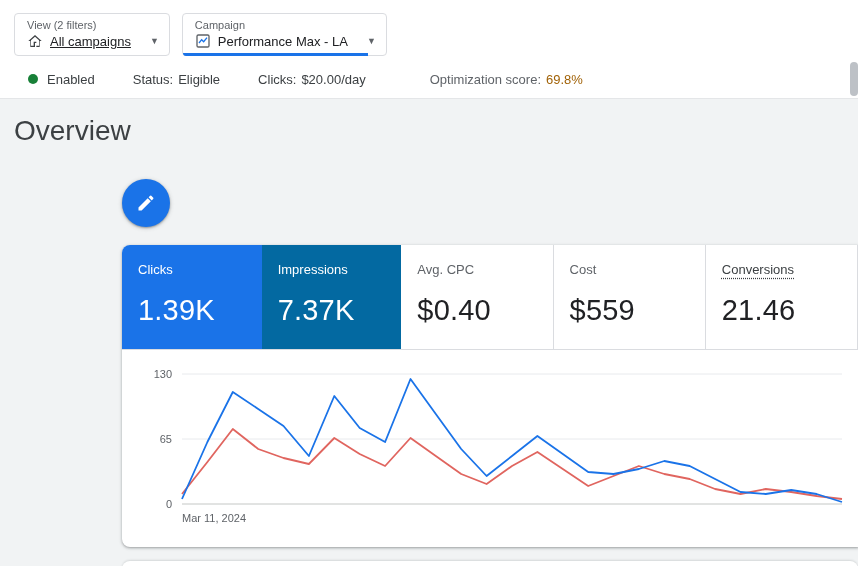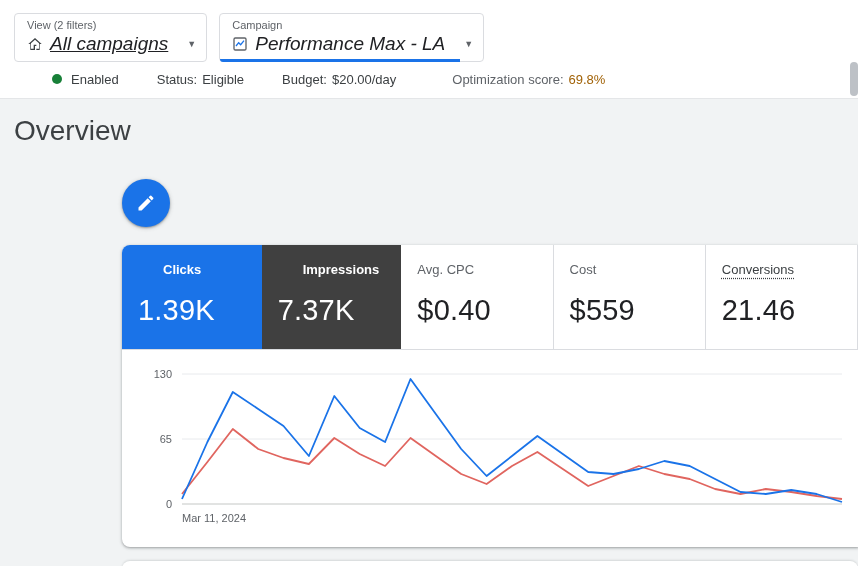--- a/index.html
+++ b/index.html
@@ -25,45 +25,45 @@
     border:1px solid #dadce0;
     border-radius:4px;
     background:#fff;
     padding:5px 10px 6px 12px;
     cursor:pointer;
     min-width:152px;
   }
   .filter-box.campaign { min-width:200px; }
   .filter-label { font-size:11px; color:#5f6368; }
   .filter-value-row { display:flex; align-items:center; gap:7px; margin-top:2px; }
-  .filter-value { font-size:19px; color:#202124; white-space:nowrap;font-style:italic; }
+  .filter-value { font-size:13px; color:#202124; white-space:nowrap; }
   .underlined { text-decoration:underline; }
   .caret { color:#5f6368; font-size:9px; margin-left:auto; padding-left:12px; }
   .campaign-underline {
     position:absolute; left:0; bottom:-1px; height:3px; width:91%;
     background:#1a73e8; border-radius:0 0 0 3px;
   }
   .mini-icon { width:16px; height:16px; flex:0 0 auto; }
 
   
   .statusbar {
     background:#fff;
     height:39px;
     border-bottom:1px solid #e4e6e8;
     display:flex;
     align-items:center;
-    padding-left:52px;
+    padding-left:28px;
     gap:38px;
     font-size:13px;
     color:#3c4043;
     white-space:nowrap;
   }
   .status-item { display:flex; align-items:center; gap:5px; }
   .dot { width:10px; height:10px; border-radius:50%; background:#188038; margin-right:4px; }
-  .opt-item { margin-left:18px; }
+  .opt-item { margin-left:26px; }
   .opt-label { color:#5f6368; }
   .opt-value { color:#a16207; cursor:pointer; }
 
   
   .page-title { font-size:28px; font-weight:400; color:#3c4043; margin:16px 0 0 14px; }
 
   .fab {
     width:48px; height:48px; border-radius:50%;
     background:#1a73e8; border:none; cursor:pointer;
     margin:32px 0 0 122px;
@@ -79,21 +79,21 @@
     border-radius:8px 0 0 8px;
     box-shadow:0 1px 2px rgba(60,64,67,.3), 0 1px 3px 1px rgba(60,64,67,.15);
     overflow:hidden;
   }
   .metrics-row { display:flex; height:105px; border-bottom:1px solid #dadce0; }
   .metric-card { width:144px; padding:15px 16px; cursor:pointer; background:#fff; }
   .metric-card.plain { width:157px; border-right:1px solid #dadce0; }
   .metric-stub { flex:1; background:#fff; }
   .metric-label { font-size:13px; color:#5f6368; margin-bottom:17px; display:inline-block; }
   .metric-value { font-size:29px; color:#202124; letter-spacing:.2px; }
-  .metric-card.selected .metric-label { color:#fff; font-weight:700;margin-left:25px; }
+  .metric-card.selected .metric-label { color:#fff; font-weight:400; }
   .metric-card.selected .metric-value { color:#fff; }
   .metric-label.dotted {
     text-decoration:underline dotted;
     text-underline-offset:4px;
     color:#3c4043;
     cursor:help;
   }
 
   .chart-area { padding:14px 0 4px 8px; }
   .tick { font-size:11px; fill:#5f6368; font-family:"Liberation Sans", sans-serif; }
@@ -150,21 +150,21 @@
 <div class="statusbar">
   <span class="status-item">
     <span class="dot"></span>
     <span>Enabled</span>
   </span>
   <span class="status-item">
     <span>Status:</span>
     <span>Eligible</span>
   </span>
   <span class="status-item">
-    <span>Budget:</span>
+    <span>Clicks:</span>
     <span>$20.00/day</span>
   </span>
   <span class="status-item opt-item">
     <span class="opt-label">Optimization score:</span>
     <span class="opt-value">69.8%</span>
   </span>
 </div>
 
 <h1 class="page-title">Overview</h1>
 
@@ -175,21 +175,21 @@
       </svg>
   </span>
 </button>
 
 <div class="overview-card">
   <div class="metrics-row">
     <div class="metric-card selected" style="background: rgb(26, 115, 232);">
       <span class="metric-label">Clicks</span>
       <div class="metric-value">1.39K</div>
     </div>
-    <div class="metric-card selected" style="background: #404040;">
+    <div class="metric-card selected" style="background: #0369a1;">
       <span class="metric-label">Impressions</span>
       <div class="metric-value">7.37K</div>
     </div>
     <div class="metric-card plain">
       <span class="metric-label">Avg. CPC</span>
       <div class="metric-value">$0.40</div>
     </div>
     <div class="metric-card plain">
       <span class="metric-label">Cost</span>
       <div class="metric-value">$559</div>

